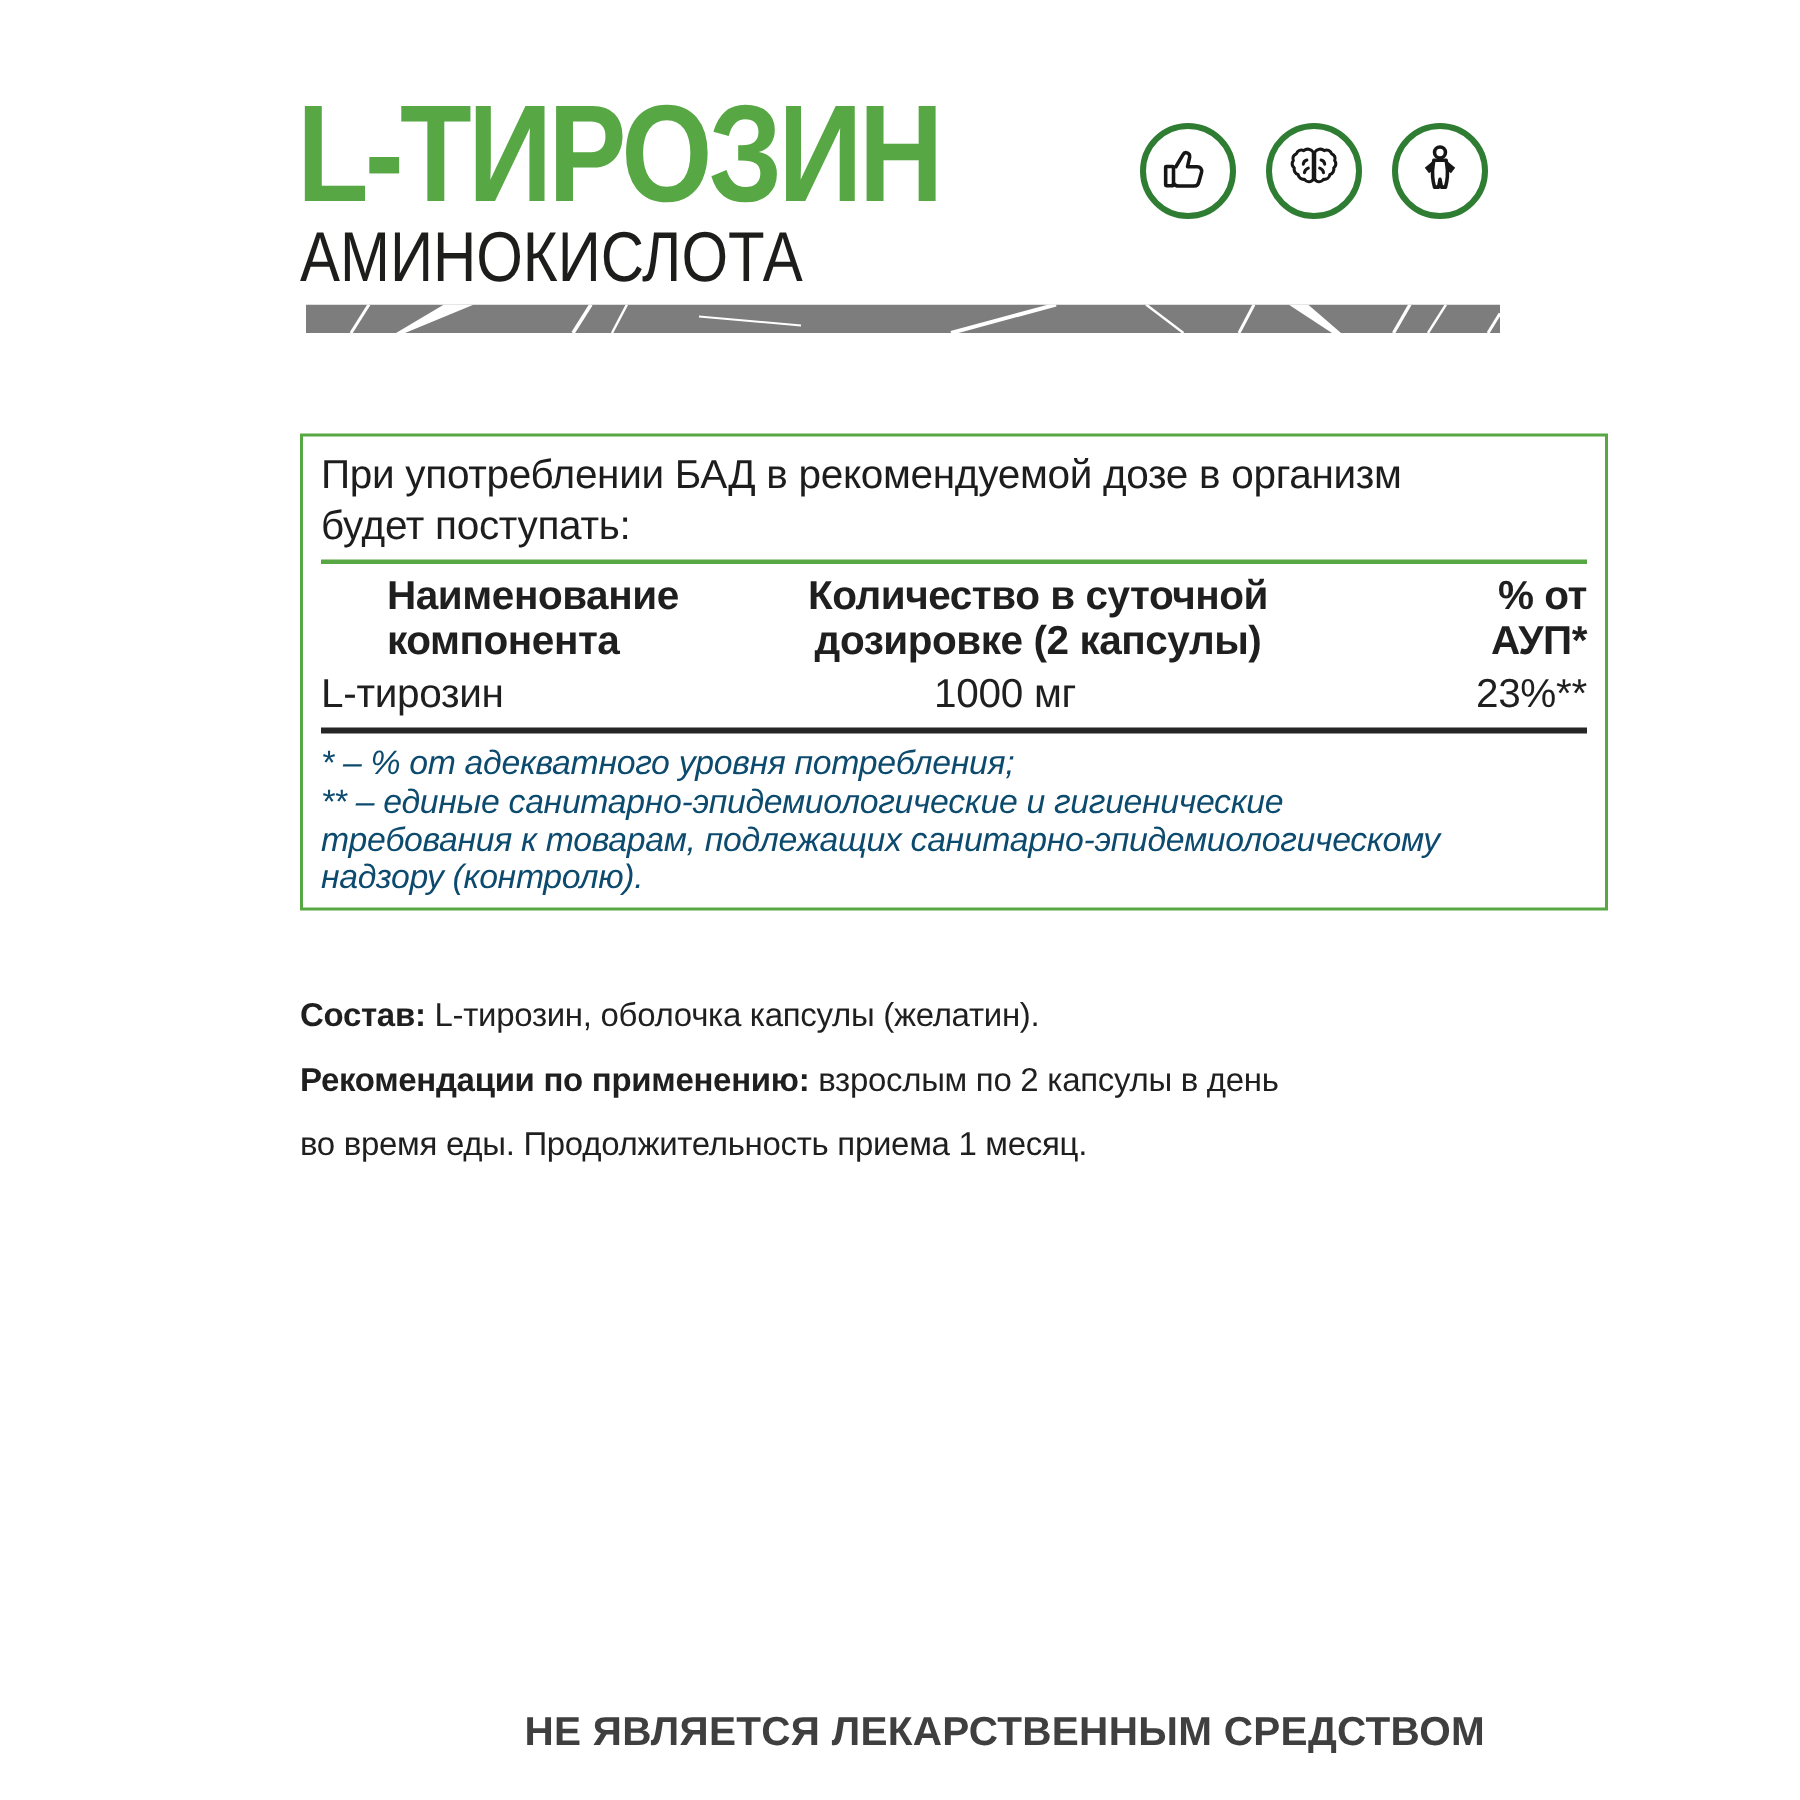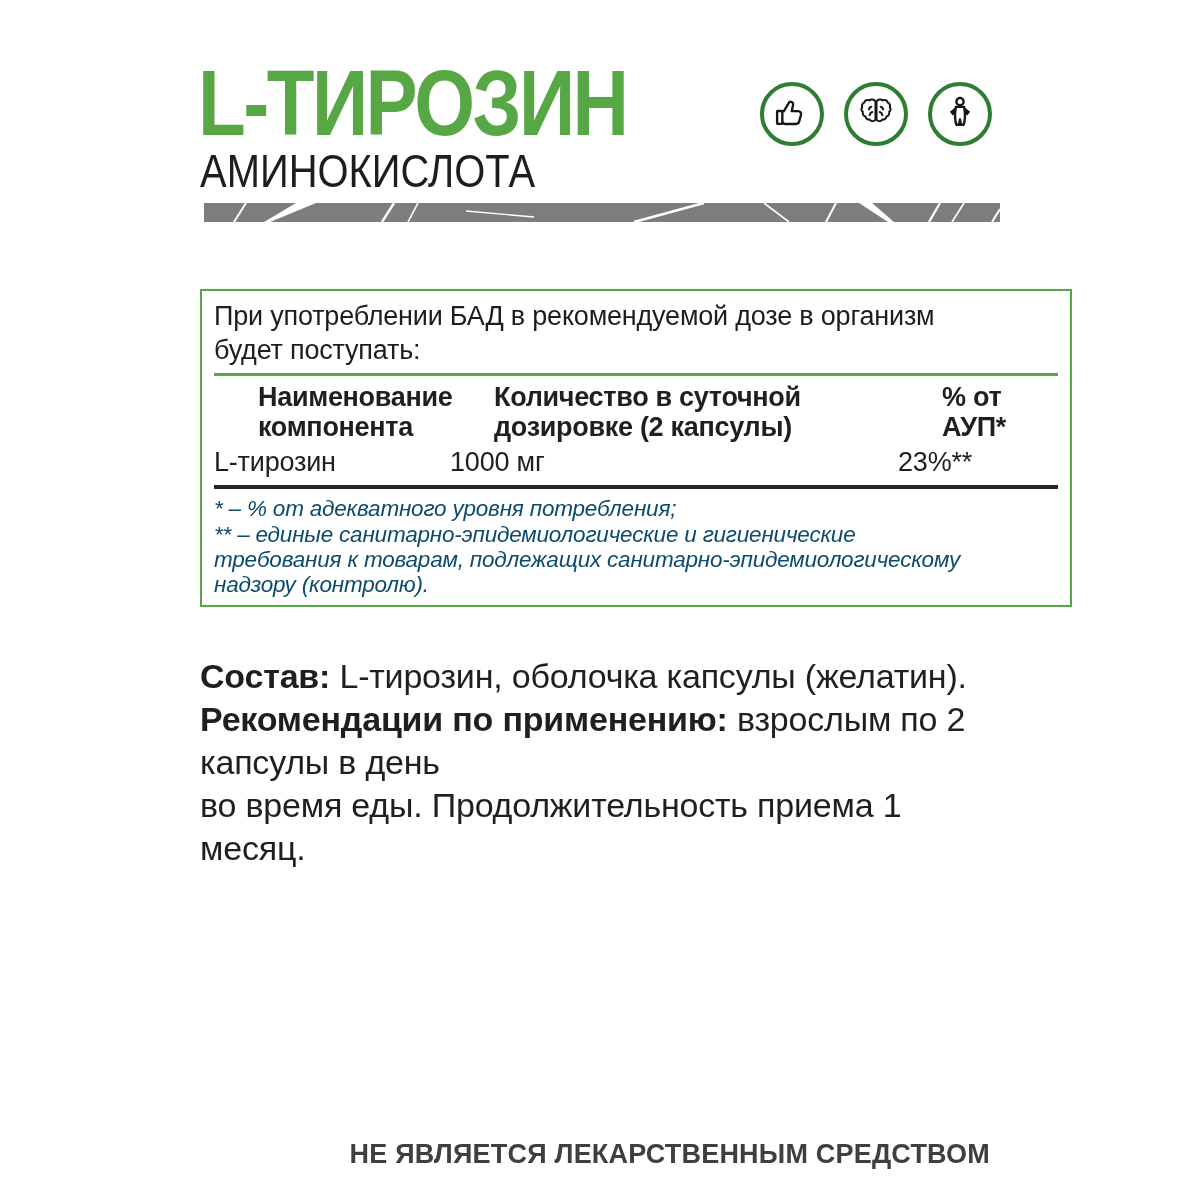--- a/index.html
+++ b/index.html
@@ -52,33 +52,33 @@
   }
   .facts-intro{
     font-size:27px;line-height:34px;font-weight:500;color:#1d1d1d;
     white-space:pre-line;letter-spacing:-0.2px;
   }
   .rule-green{height:3px;background:var(--accent-green);margin:6px 0 6px 0;}
   .facts-table{display:grid;grid-template-columns:228px 1fr 160px;column-gap:8px;align-items:start;}
   .th{font-size:27px;line-height:30px;font-weight:700;white-space:pre-line;letter-spacing:-0.3px;margin-left:44px;}
   .td{font-size:27px;line-height:34px;margin-top:3px;letter-spacing:-0.2px;}
   .c-left{text-align:left;}
-  .c-center{}
-  .c-right{text-align:left;}
+  .c-center{text-align:center;}
+  .c-right{text-align:right;}
   .rule-dark{height:4px;background:#262626;margin:6px 0 7px 0;}
   .footnote{
     font-size:22.5px;line-height:25px;font-style:italic;color:#0c4a6e;
     white-space:pre-line;letter-spacing:-0.2px;
   }
   .footnote + .footnote{margin-top:1px;}
 
   
   .details{position:absolute;left:200px;top:655px;width:800px;}
   .detail{
-    font-size:34px;line-height:43px;color:var(--text-dark);
+    font-size:22px;line-height:43px;color:var(--text-dark);
     white-space:pre-line;letter-spacing:-0.2px;
   }
   .detail b{font-weight:700;}
 
   
   .disclaimer{
     position:absolute;right:210px;top:1139px;
     font-size:27px;font-weight:700;color:var(--footer-gray);
     letter-spacing:0.2px;white-space:nowrap;
   }

